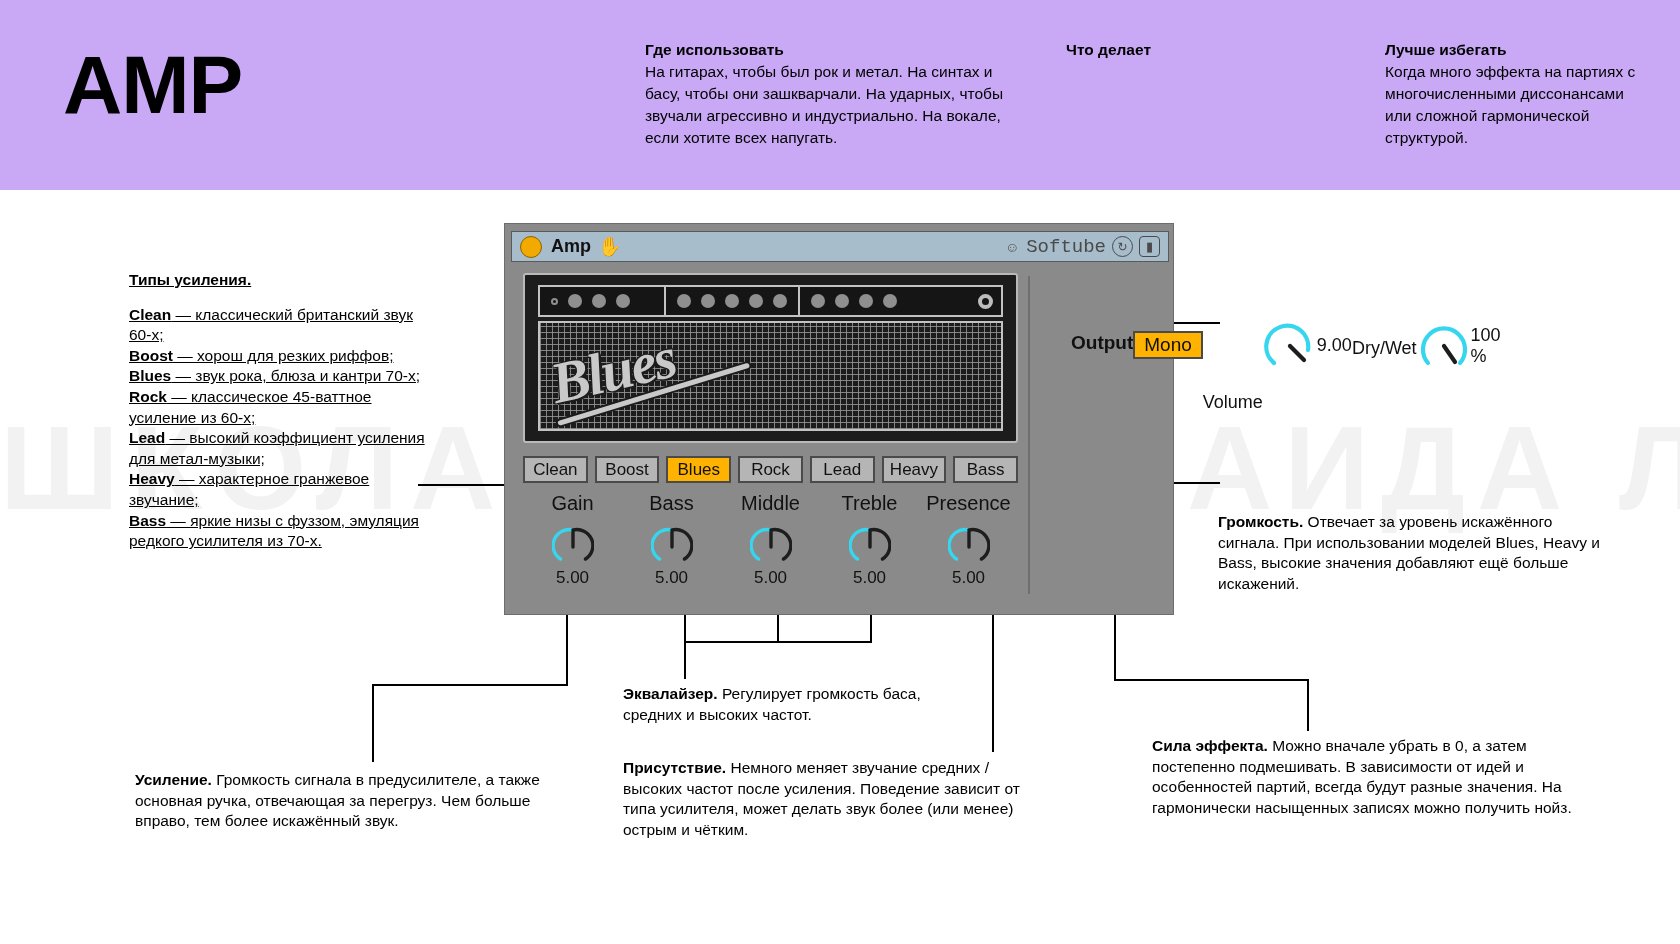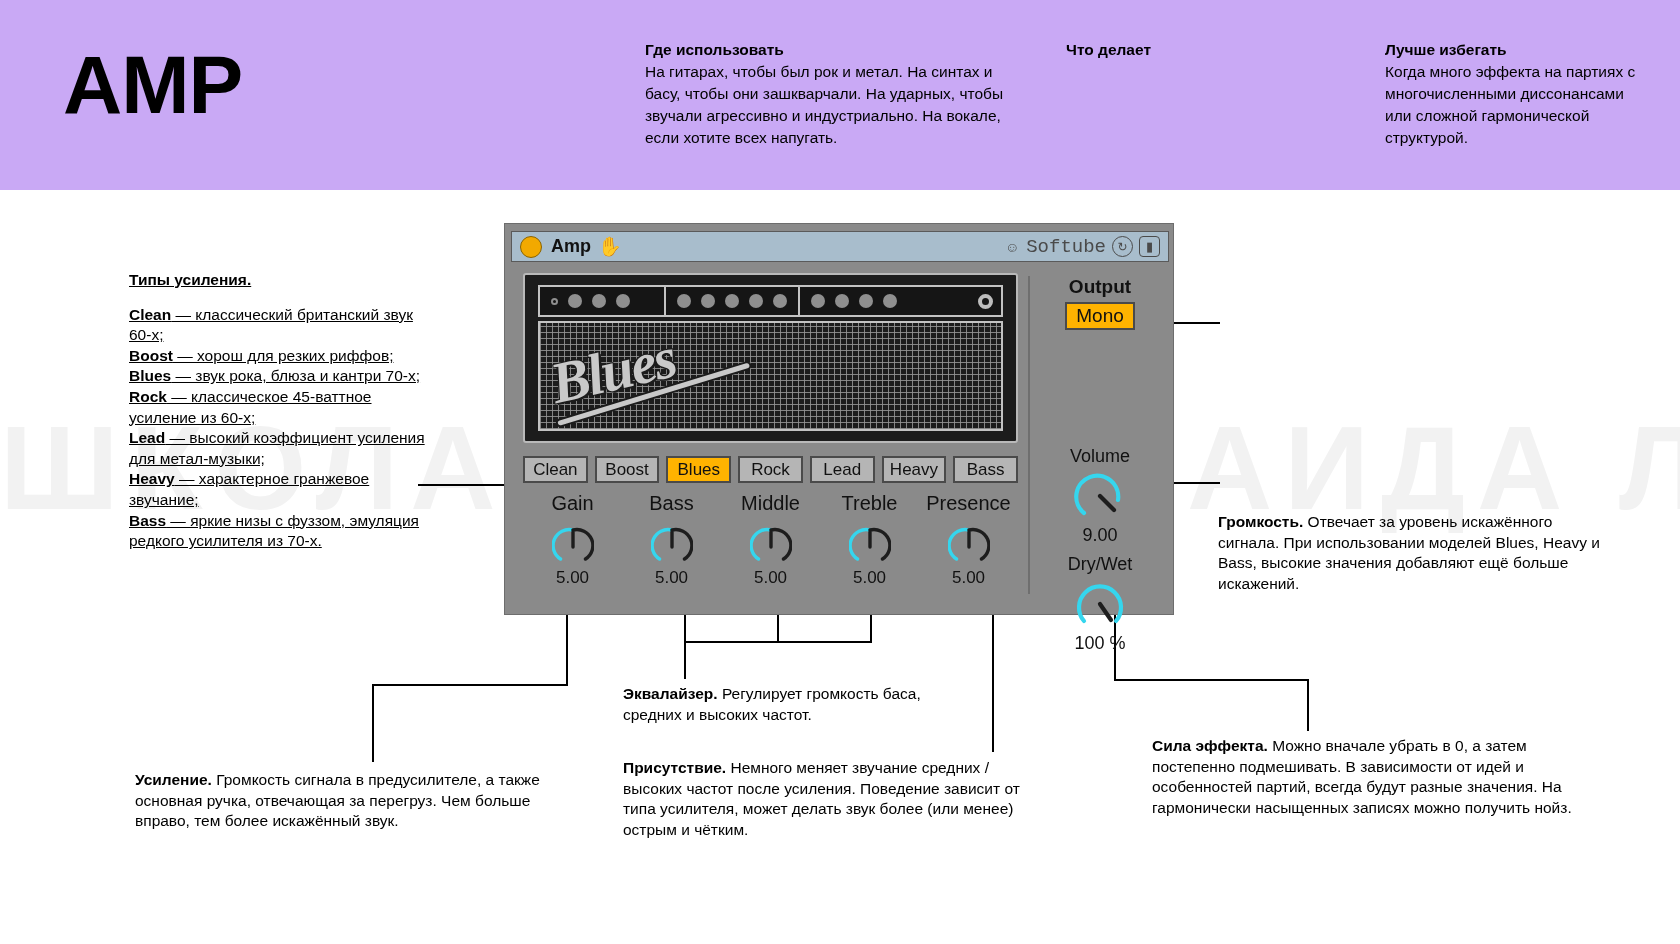--- a/index.html
+++ b/index.html
@@ -128,22 +128,22 @@
   }
   .knob-cell { flex:1; display:flex; flex-direction:column; align-items:center; }
   .knob-label { font-size:20px; color:#111; margin-bottom:10px; font-family:"Liberation Sans",sans-serif;}
   .knob-val { font-size:17px; color:#111; margin-top:1px; font-family:"Liberation Sans",sans-serif;}
   .knob { width:42px; height:42px; position:relative; }
   .knob svg { display:block; }
 
   
   .out-sep { position:absolute; left:523px; top:52px; width:2px; height:318px; background:#6f6f6f; }
   .out-col {
-    position:absolute; left:535px; top:52px; width:120px;
-    display:flex; flex-direction:column; align-items:center;
+    position:absolute; left:566px; top:52px; width:120px;
+    display:flex; flex-direction:row; align-items:center;
   }
   .out-title { font-size:19px; font-weight:bold; color:#111; margin-bottom:4px;}
   .out-mono {
     background:#ffb300; border:2px solid #4a4a4a;
     font-size:19px; color:#111; padding:1px 9px; cursor:pointer;
   }
   .vol-label { font-size:18px; color:#111; margin-top:116px; }
   .vol-val   { font-size:18px; color:#111; margin-top:2px; }
   .dw-label  { font-size:18px; color:#111; margin-top:8px; }
   .dw-val    { font-size:18px; color:#111; margin-top:2px; }

